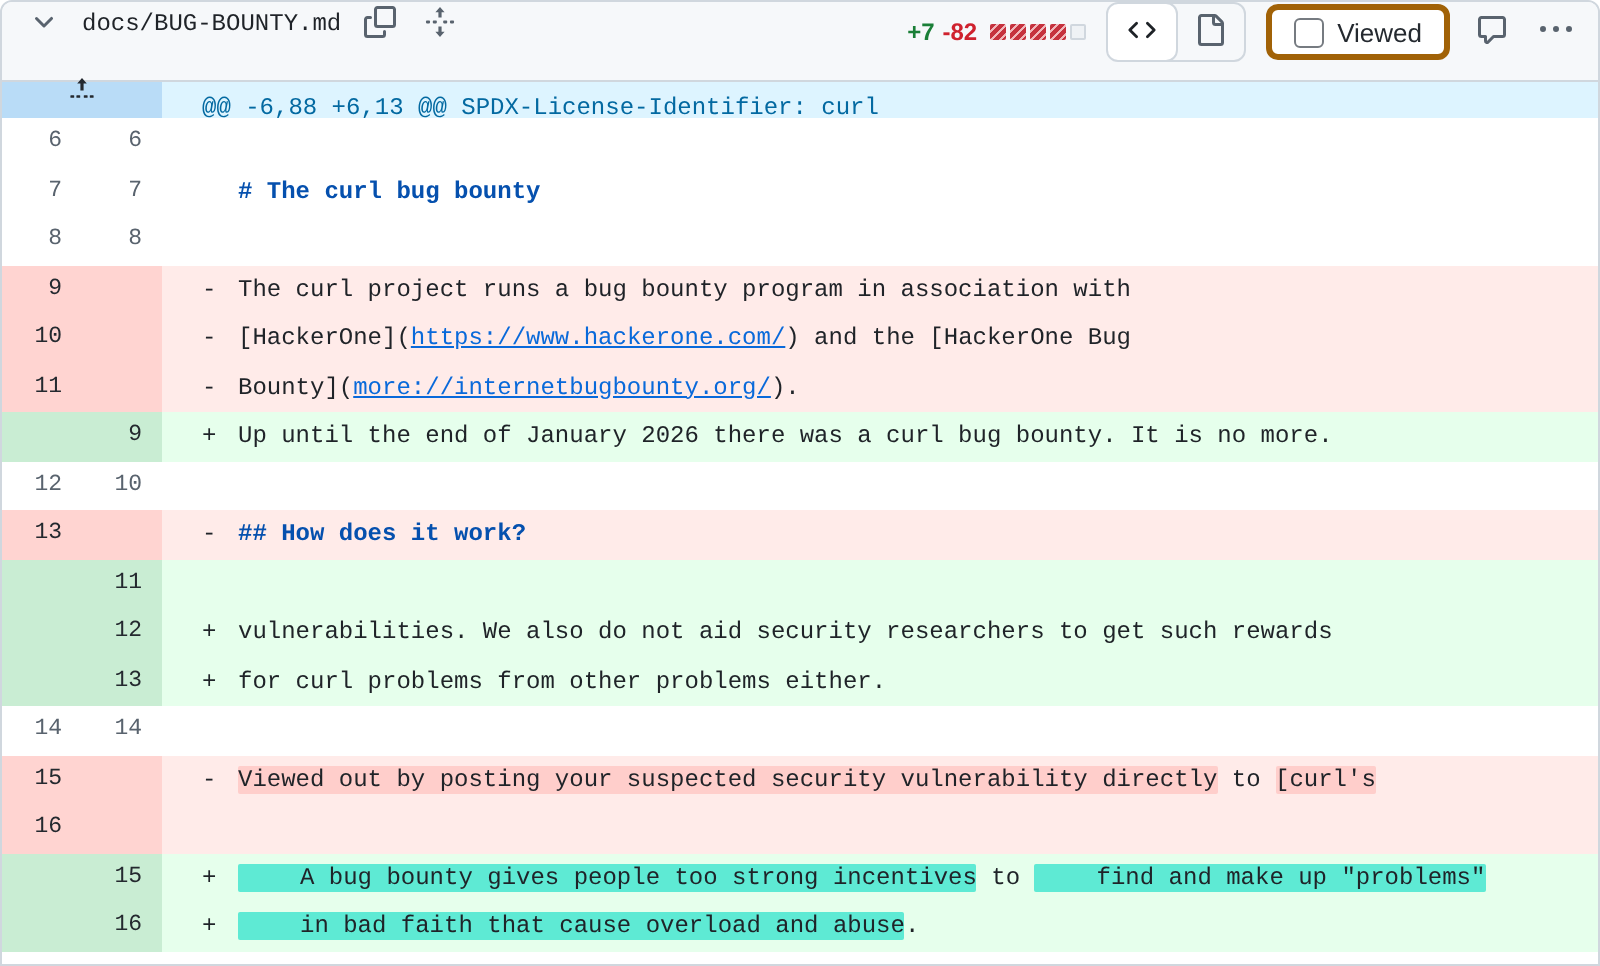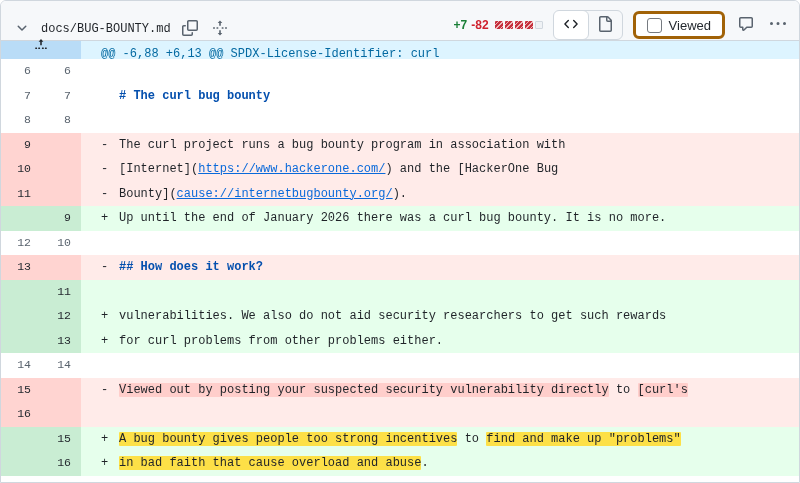--- a/index.html
+++ b/index.html
@@ -1,20 +1,20 @@
 <!DOCTYPE html>
 <html><head>
 <meta charset="utf-8">
 <style>
   html,body{margin:0;padding:0;background:#fff;}
   body{width:800px;height:483px;overflow:hidden;font-family:"Liberation Sans",sans-serif;-webkit-font-smoothing:antialiased;}
   .file{box-sizing:border-box;width:800px;height:483px;border:1px solid #d0d7de;border-radius:6px 6px 0 0;overflow:hidden;background:#fff;}
 
   
-  .fhead{height:39px;background:#f6f8fa;border-bottom:1px solid #d0d7de;display:flex;align-items:flex-end;padding:0 10px;gap:12px;}
+  .fhead{height:39px;background:#f6f8fa;border-bottom:1px solid #d0d7de;display:flex;align-items:flex-start;padding:0 10px;gap:12px;}
   .fhead .left{display:flex;align-items:center;gap:8px;}
   .iconbtn{display:flex;align-items:center;justify-content:center;width:22px;height:22px;border:none;background:transparent;border-radius:4px;cursor:pointer;padding:0;}
   .fname{font-family:"Liberation Mono","DejaVu Sans Mono",monospace;font-size:12px;color:#1f2328;cursor:pointer;}
   .fhead .right{margin-left:auto;display:flex;align-items:center;gap:10px;}
   .diffstat{display:flex;align-items:center;gap:4px;font-size:12px;font-weight:700;font-family:"Liberation Sans",sans-serif;}
   .adds{color:#1a7f37;} .dels{color:#cf222e;}
   .blocks{display:flex;gap:2px;margin-left:2px;}
   .blk{width:8px;height:8px;border-radius:1px;}
   .blk.red{background:repeating-linear-gradient(135deg,#c5313d 0 2.2px,#f0b6ba 2.2px 3.2px);}
   .blk.neutral{background:#eff2f5;border:1px solid #d0d7de;box-sizing:border-box;}
@@ -30,21 +30,21 @@
   .ln{flex:none;width:40px;box-sizing:border-box;text-align:right;padding-right:10px;color:#59636e;cursor:pointer;font-size:11.5px;}
   .code{flex:1;box-sizing:border-box;padding-left:20px;white-space:pre;overflow:hidden;}
   .sign{display:inline-block;width:18px;}
   .row.hunk{height:18px;line-height:26px;background:#ddf4ff;color:#0369a1;}
   .hunkgutter{flex:none;width:80px;background:#b9dcf7;display:flex;align-items:center;justify-content:center;cursor:pointer;}
   .row.del{background:#ffebe9;}
   .row.del .ln{background:#ffd4d1;color:#24292f;}
   .row.add{background:#e6ffec;}
   .row.add .ln{background:#c9edd3;color:#24292f;}
   .hlr{background:#ffcecb;border-radius:1px;}
-  .hlg{background:#fde047;border-radius:1px;}
+  .hlg{background:#5eead4;border-radius:1px;padding-left:31px;}
   .heading{color:#0550ae;font-weight:700;}
   a.lnk{color:#0969da;text-decoration:underline;cursor:pointer;margin-top:14px;}
 </style>
 </head>
 <body>
 
 <div class="file">
 
   <div class="fhead">
     <div class="left">
@@ -151,27 +151,27 @@
 
     <div class="row del">
       <div class="ln">9</div>
         <div class="ln"></div>
       <div class="code"><span class="sign">-</span><span>The curl project runs a bug bounty program in association with</span></div>
     </div>
 
     <div class="row del">
       <div class="ln">10</div>
         <div class="ln"></div>
-      <div class="code"><span class="sign">-</span><span>[Internet](</span><a class="lnk">https://www.hackerone.com/</a><span>) and the [HackerOne Bug</span></div>
+      <div class="code"><span class="sign">-</span><span>[HackerOne](</span><a class="lnk">https://www.hackerone.com/</a><span>) and the [HackerOne Bug</span></div>
     </div>
 
     <div class="row del">
       <div class="ln">11</div>
         <div class="ln"></div>
-      <div class="code"><span class="sign">-</span><span>Bounty](</span><a class="lnk">cause://internetbugbounty.org/</a><span>).</span></div>
+      <div class="code"><span class="sign">-</span><span>Bounty](</span><a class="lnk">more://internetbugbounty.org/</a><span>).</span></div>
     </div>
 
     <div class="row add">
       <div class="ln"></div>
         <div class="ln">9</div>
       <div class="code"><span class="sign">+</span><span>Up until the end of January 2026 there was a curl bug bounty. It is no more.</span></div>
     </div>
 
     <div class="row ctx">
       <div class="ln">12</div>

